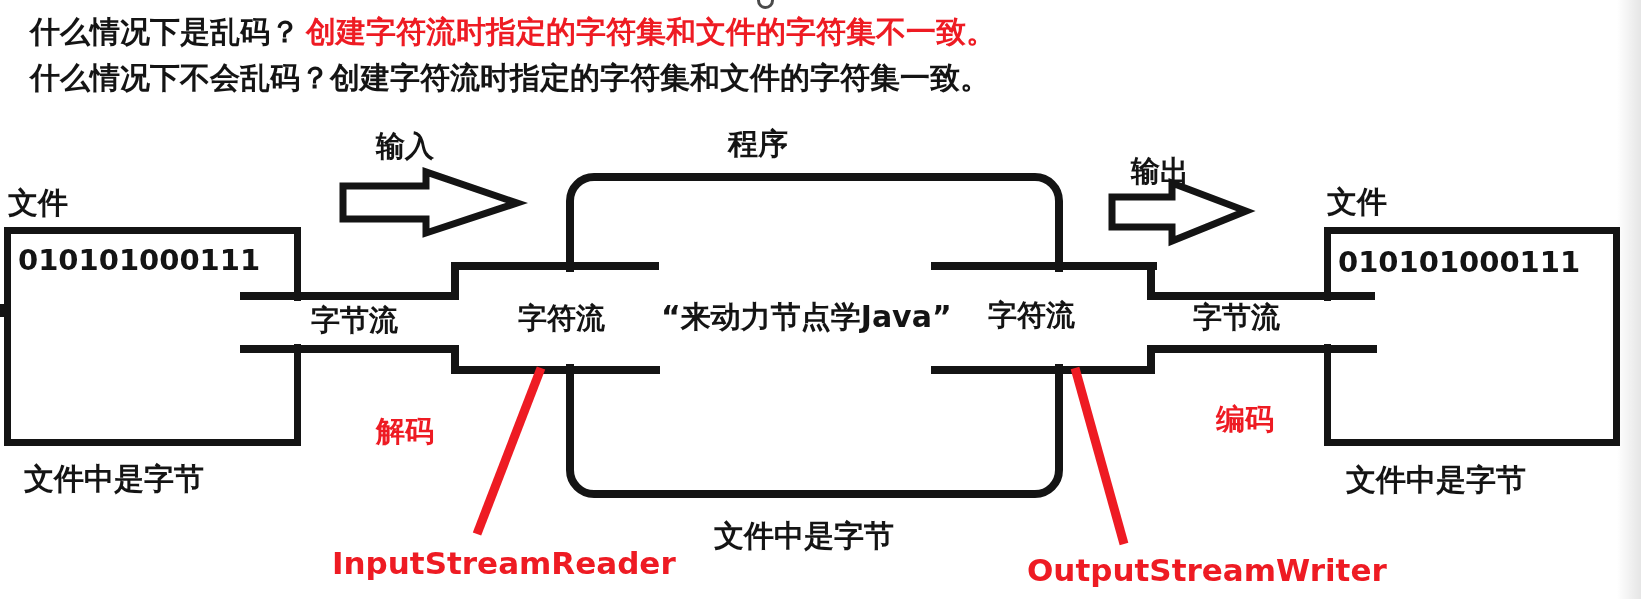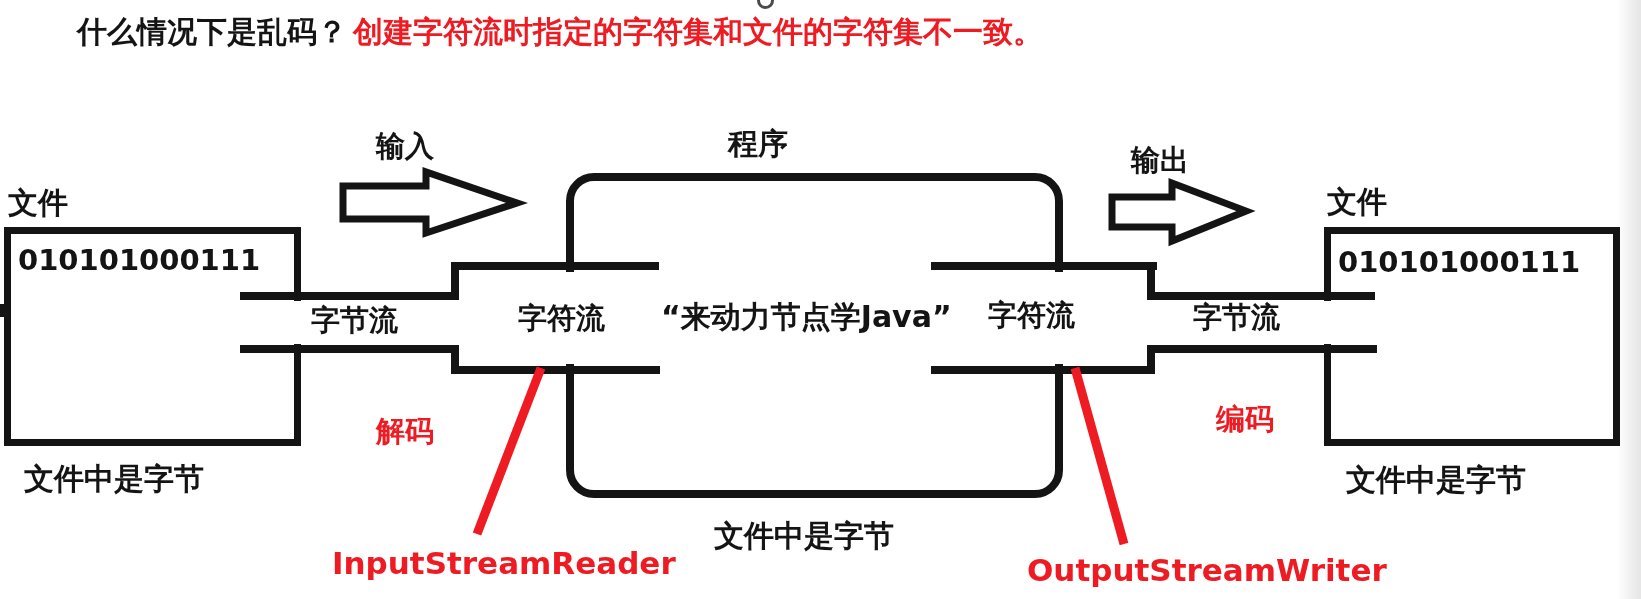--- a/index.html
+++ b/index.html
@@ -20,23 +20,24 @@
     background:linear-gradient(to right,rgba(0,0,0,0),rgba(0,0,0,0.10));}
   #edge-artifact{position:absolute;left:0;top:304px;width:4px;height:13px;background:#141414;z-index:3;}
   .hdr{position:absolute;font-weight:bold;font-size:30px;white-space:nowrap;z-index:4;}
   .mono-bin{letter-spacing:0px;font-size:29px;}
 </style>
 </head>
 <body>
 
 <div id="canvas">
 
-  <div class="hdr" style="left:30px;top:12px;margin-left:47px;">
+  <div class="hdr" style="left:30px;top:12px;">
     <span>什么情况下是乱码？</span><span class="red" style="margin-left:6px;">创建字符流时指定的字符集和文件的字符集不一致。</span>
   </div>
+  <div class="hdr" style="left:30px;top:58px;">什么情况下不会乱码？创建字符流时指定的字符集和文件的字符集一致。</div>
 
   <div id="circle-mark"></div>
   <div id="edge-artifact"></div>
 
   <div class="lbl" style="left:8px;top:187px;">文件</div>
   <div class="box" style="left:4px;top:227px;width:297px;height:219px;"></div>
   <div class="lbl mono-bin" style="left:18px;top:245px;">010101000111</div>
   <div class="lbl" style="left:24px;top:463px;">文件中是字节</div>
   <div class="patch" style="left:291px;top:301px;width:13px;height:43px;"></div>
 
@@ -71,21 +72,21 @@
   <div class="box" style="left:1324px;top:227px;width:296px;height:219px;"></div>
   <div class="patch" style="left:1321px;top:301px;width:13px;height:43px;"></div>
   <div class="lbl mono-bin" style="left:1338px;top:247px;">010101000111</div>
   <div class="lbl" style="left:1346px;top:464px;">文件中是字节</div>
 
   <div class="lbl" style="left:376px;top:131px;font-size:29px;">输入</div>
   <svg class="shape" style="left:338px;top:165px;" width="186" height="76" viewBox="0 0 186 76">
     <polygon points="5,21 88,21 88,7 179,38 88,68 88,54 5,54" fill="#ffffff" stroke="#141414" stroke-width="7" stroke-linejoin="miter"></polygon>
   </svg>
 
-  <div class="lbl" style="left:1131px;top:145px;font-size:29px;">输出</div>
+  <div class="lbl" style="left:1131px;top:156px;font-size:29px;">输出</div>
   <svg class="shape" style="left:1106px;top:176px;" width="148" height="74" viewBox="0 0 148 74">
     <polygon points="6,21 66,21 66,7 140,35 66,65 66,51 6,51" fill="#ffffff" stroke="#141414" stroke-width="7" stroke-linejoin="miter"></polygon>
   </svg>
 
   <div class="lbl red" style="left:376px;top:416px;font-size:29px;">解码</div>
   <div class="lbl red" style="left:1216px;top:404px;font-size:29px;">编码</div>
 
   <svg class="pointer" style="left:462px;top:360px;" width="90" height="182" viewBox="0 0 90 182">
     <line x1="79" y1="8" x2="15" y2="174" stroke="#ee1b23" stroke-width="9"></line>
   </svg>

